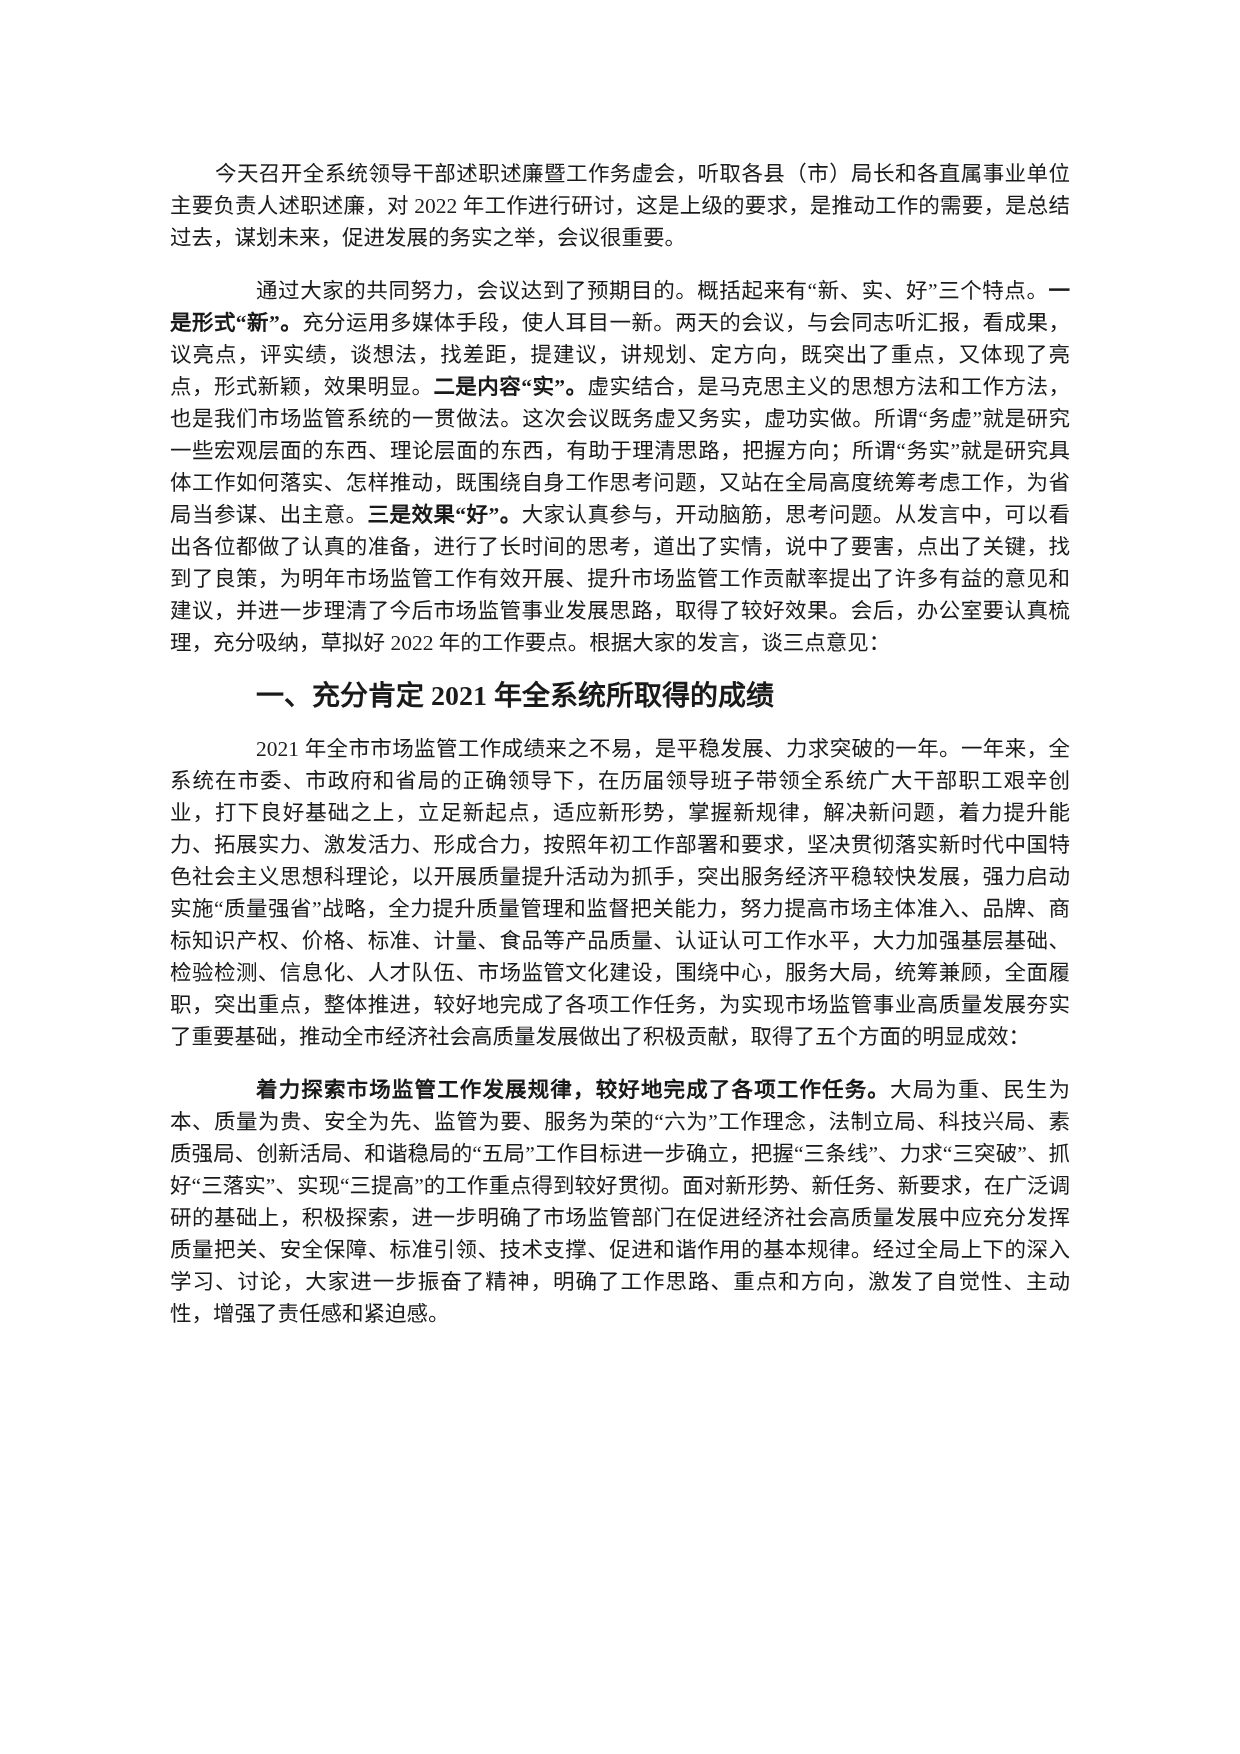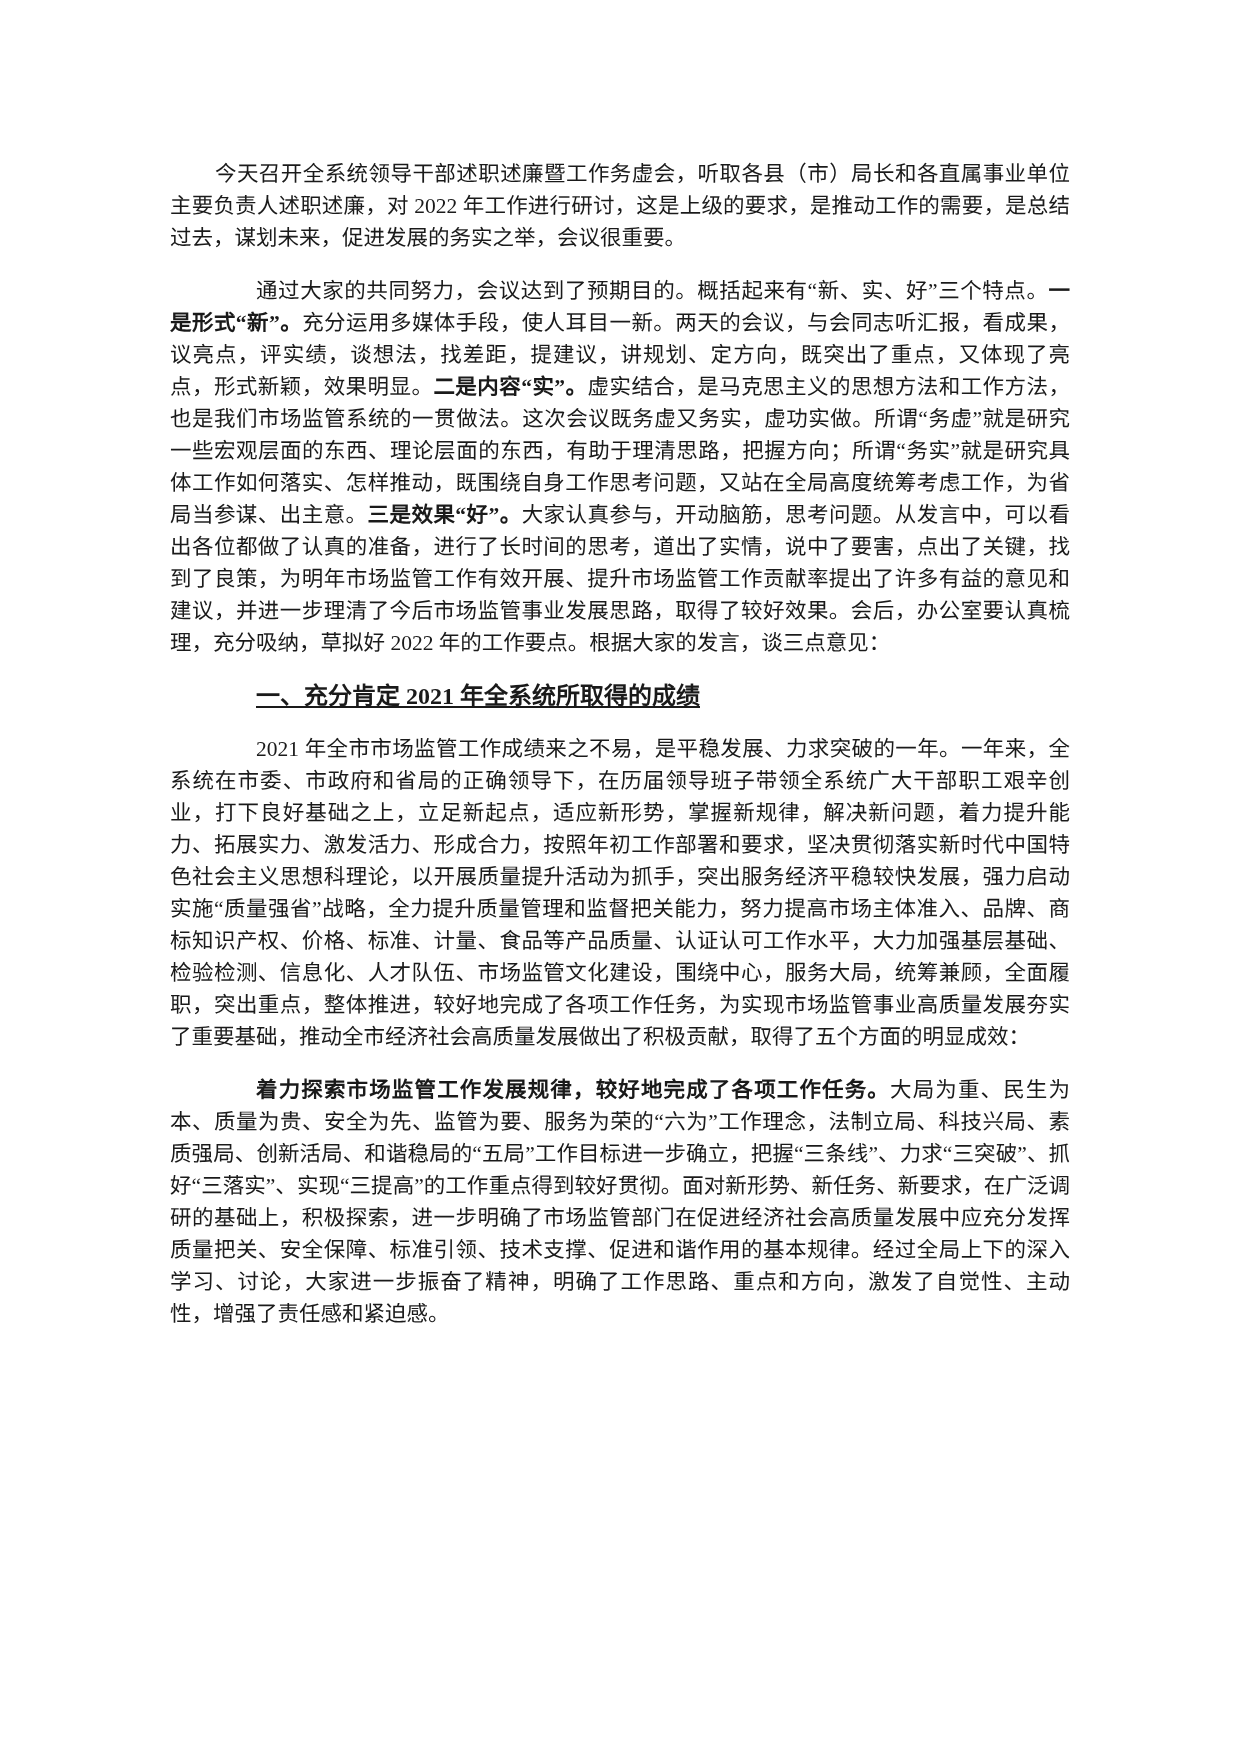--- a/index.html
+++ b/index.html
@@ -29,23 +29,22 @@
     text-align: justify;
     font-weight: normal;
     word-break: break-all;
   }
   .doc-paragraph + .doc-paragraph,
   .doc-paragraph + .doc-heading,
   .doc-heading + .doc-paragraph {
     margin-top: 21px;
   }
   .doc-heading {
-    font-size: 24px;
+    font-size: 28px;
     font-weight: bold;
-    text-decoration: underline;
   }
   .indent-2 { text-indent: 45px; }
   .indent-4 { text-indent: 86px; }
   strong { font-weight: bold; }
 </style>
 </head>
 <body>
 
 <div class="page">
   <div class="doc-body">

